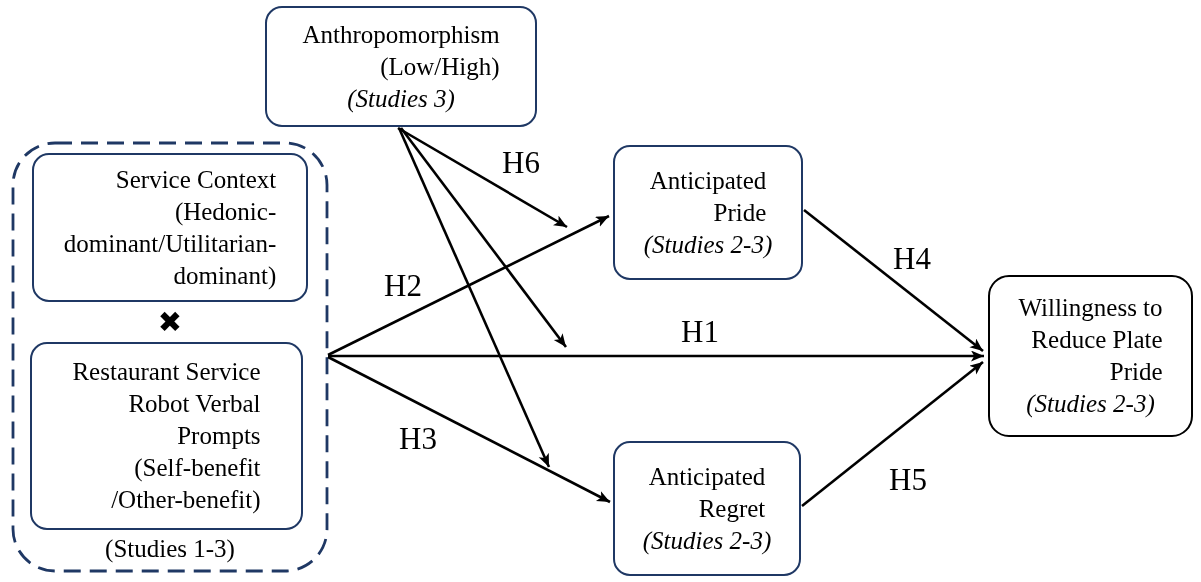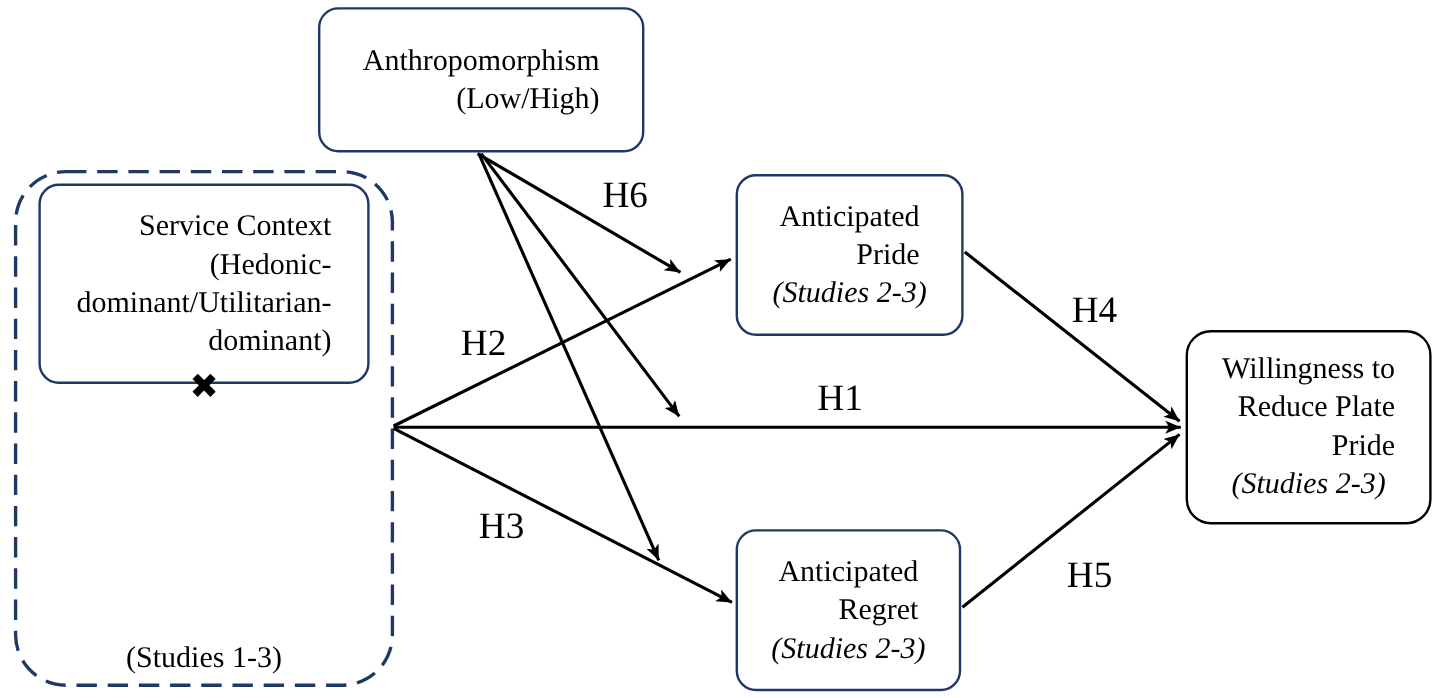--- a/index.html
+++ b/index.html
@@ -58,31 +58,39 @@
     <line class="arrow-line" x1="804" y1="210" x2="983" y2="351" marker-end="url(#ah)"></line>
     <line class="arrow-line" x1="802" y1="506" x2="983" y2="362" marker-end="url(#ah)"></line>
     <line class="arrow-line" x1="398" y1="128" x2="567" y2="227" marker-end="url(#ah)"></line>
     <line class="arrow-line" x1="401" y1="128" x2="566" y2="347" marker-end="url(#ah)"></line>
     <line class="arrow-line" x1="399" y1="128" x2="549" y2="467" marker-end="url(#ah)"></line>
   </svg>
 
   <div class="box" style="left:265px;top:6px;width:272px;height:121px">
     <div class="box-text">Anthropomorphism
 (Low/High)</div>
+    <div class="studies">(Studies 3)</div>
   </div>
 
-  <div class="box" style="left:32px;top:153px;width:276px;height:167px">
+  <div class="box" style="left:32px;top:153px;width:276px;height:149px">
     <div class="box-text">Service Context
 (Hedonic-
 dominant/Utilitarian-
 dominant)</div>
   </div>
 
   <div class="interaction-symbol" style="left:12px;top:308px;width:316px">✖</div>
 
+  <div class="box" style="left:30px;top:342px;width:273px;height:188px">
+    <div class="box-text">Restaurant Service
+Robot Verbal
+Prompts
+(Self-benefit
+/Other-benefit)</div>
+  </div>
 
   <div class="group-caption" style="left:12px;top:535px;width:316px">(Studies 1-3)</div>
 
   <div class="box" style="left:613px;top:145px;width:190px;height:135px">
     <div class="box-text">Anticipated
 Pride</div>
     <div class="studies">(Studies 2-3)</div>
   </div>
 
   <div class="box" style="left:613px;top:441px;width:188px;height:135px">

